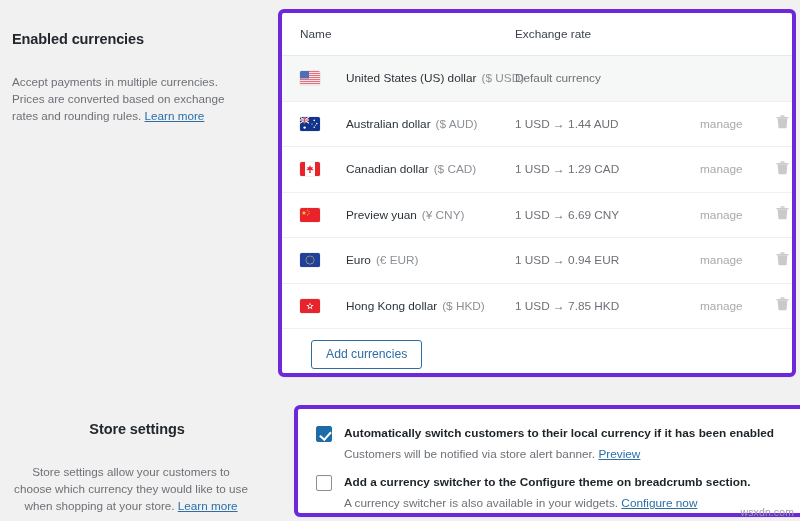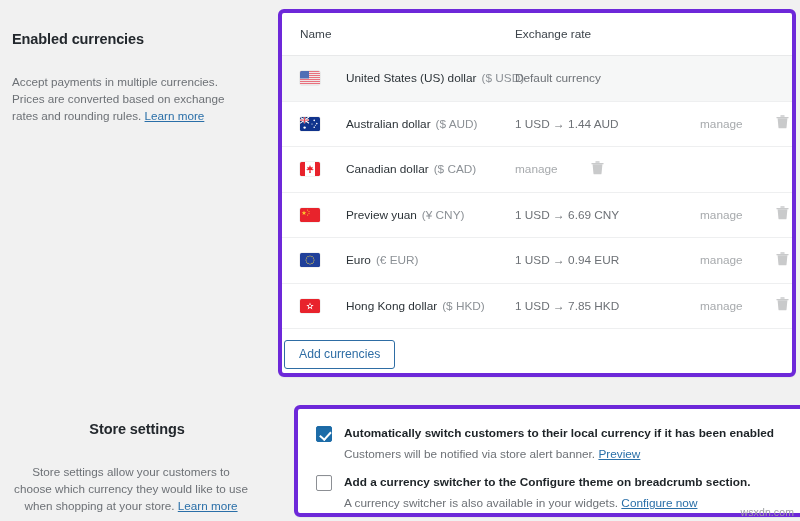--- a/index.html
+++ b/index.html
@@ -144,21 +144,21 @@
     position: relative;
     box-shadow: 0 0 0 0.5px rgba(0,0,0,0.10);
   }
   .flag svg { display: block; width: 20px; height: 14px; }
 
   
   .add-row {
     display: flex;
     align-items: center;
     height: 50px;
-    padding-left: 2px;
+    padding-left: 29px;
   }
   .btn-secondary {
     display: inline-flex;
     align-items: center;
     justify-content: center;
     height: 29px;
     padding: 0 14px;
     font-size: 12.2px;
     color: #2e6da4;
     background: #ffffff;
@@ -308,20 +308,21 @@
               <svg viewBox="0 0 20 14">
                 <rect width="20" height="14" fill="#fff"></rect>
                 <rect width="5" height="14" fill="#e8232c"></rect>
                 <rect x="15" width="5" height="14" fill="#e8232c"></rect>
                 <path d="M10 3 L11 5.6 L12.8 4.8 L12.1 7.2 L13.6 7 L12.9 8.2 L10.6 8 L10.8 11 L9.2 11 L9.4 8 L7.1 8.2 L6.4 7 L7.9 7.2 L7.2 4.8 L9 5.6 Z" fill="#e8232c"></path>
               </svg>
             </span>
             <span class="cur-name">Canadian dollar</span>
             <span class="cur-code">($ CAD)</span>
           </div>
+          <div class="rate-cell">1 USD → 1.29 CAD</div>
           <div class="manage-cell">manage</div>
           <div class="trash-cell"><svg width="13" height="14" viewBox="0 0 13 14" fill="none" aria-hidden="true">
               <path d="M1.6 3.3 h9.8 l-0.85 9.1 a1 1 0 0 1 -1 0.9 h-6.1 a1 1 0 0 1 -1 -0.9 Z" fill="#c9cacb"></path>
               <rect x="0.4" y="2.0" width="12.2" height="1.35" rx="0.5" fill="#c9cacb"></rect>
               <rect x="4.4" y="0.3" width="4.2" height="1.5" rx="0.5" fill="#c9cacb"></rect>
             </svg></div>
         </div>
         <div class="tbl-row">
           <div class="name-cell">
             <span class="flag">

